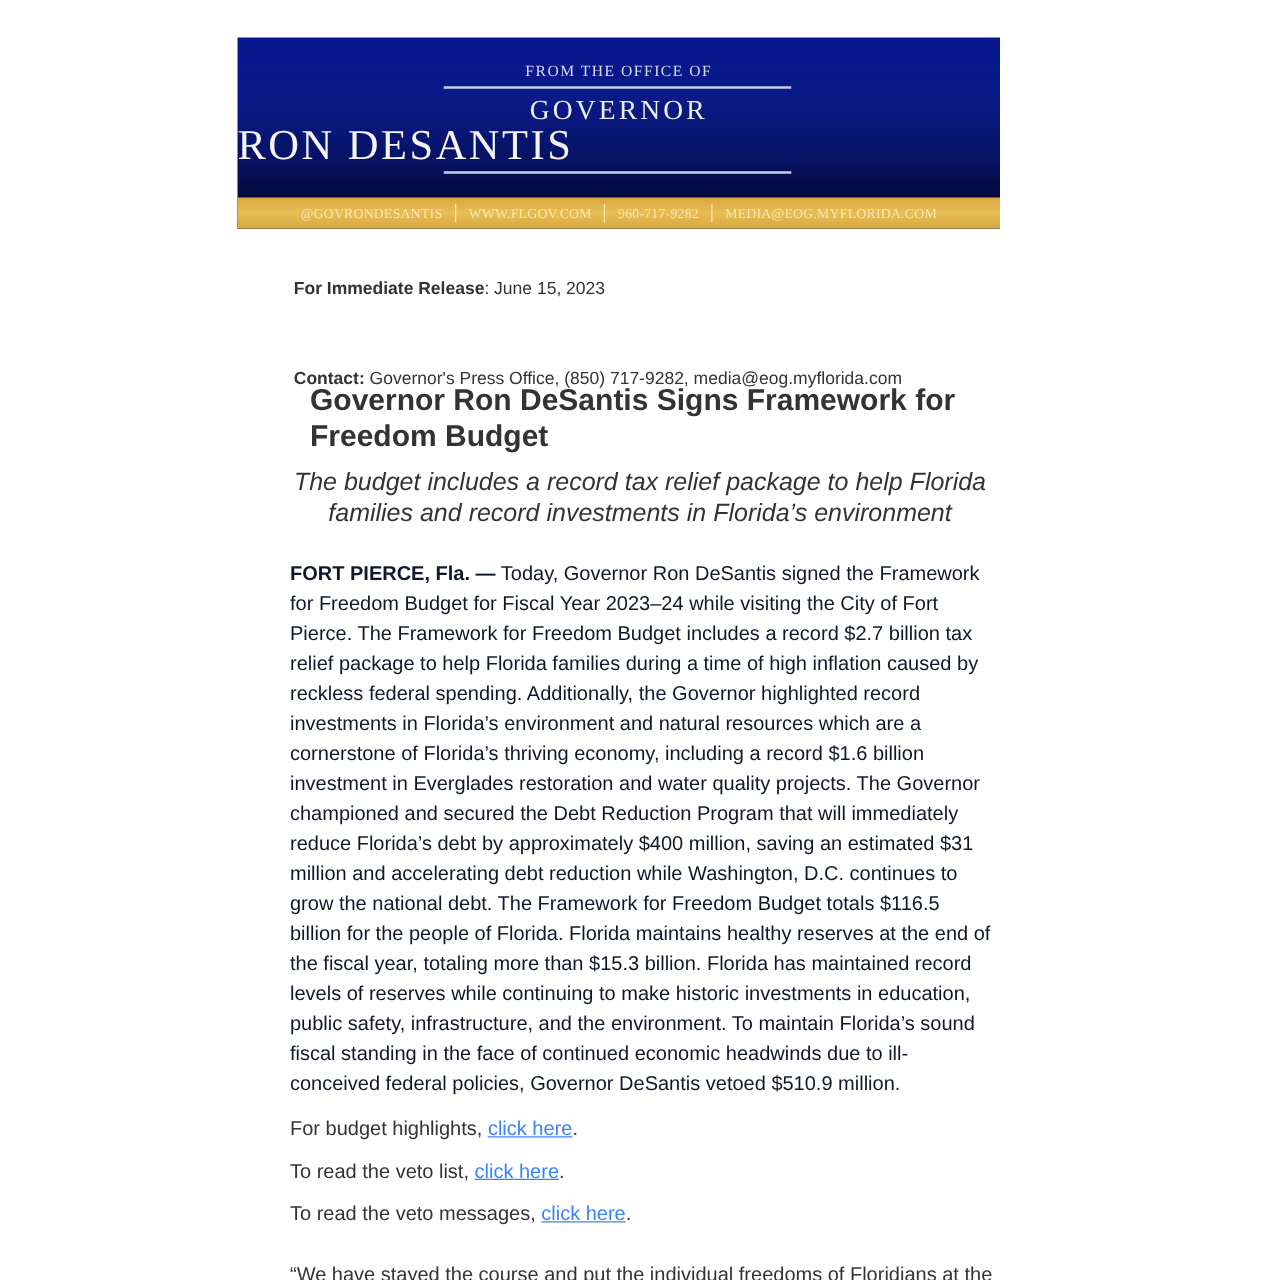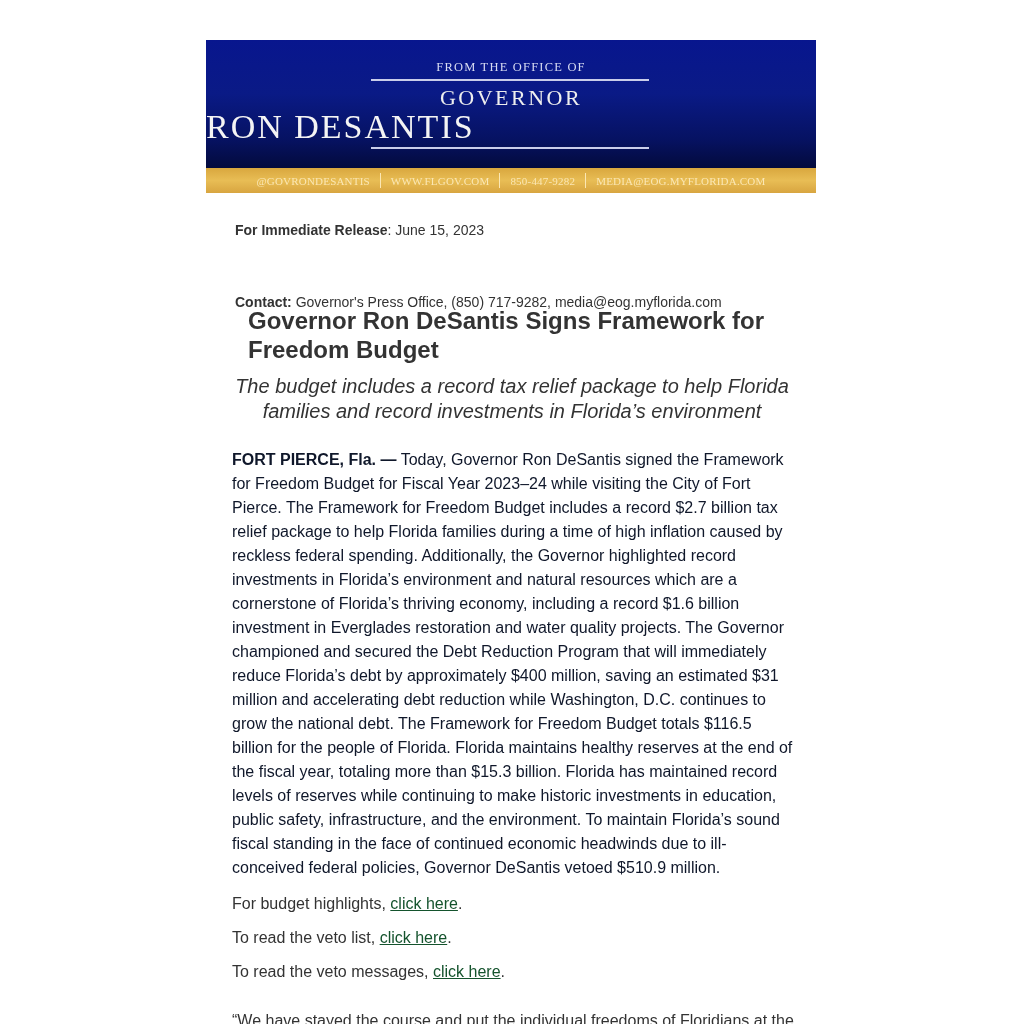--- a/index.html
+++ b/index.html
@@ -1,22 +1,21 @@
 <!DOCTYPE html>
 <html><head>
   <meta charset="utf-8">
   <style>
     html, body { margin: 0; padding: 0; background: #ffffff; }
     body { width: 1024px; height: 1024px; overflow: hidden; position: relative; font-family: "Liberation Sans", sans-serif; color: #333333; }
 
     .banner {
-      position: absolute; left: 206px; top: 30px; width: 610px; height: 153px;
+      position: absolute; left: 190px; top: 30px; width: 610px; height: 153px;
       background: linear-gradient(180deg, #08168e 0%, #0a1a86 35%, #061262 65%, #030a3a 85%);
       overflow: hidden;
-      margin-top: 10px;
     }
     .banner-from {
       position: absolute; top: 20px; left: 0; width: 100%; text-align: center;
       font-family: "Liberation Serif", serif; font-size: 12.5px; letter-spacing: 1.2px; color: #d8dcf2;
     }
     .banner-rule { position: absolute; left: 165px; width: 278px; height: 2px; background: #c9cdea; }
     .rule-top { top: 39px; }
     .rule-bottom { top: 107px; }
     .banner-gov {
       position: absolute; top: 45px; left: 0; width: 100%; text-align: center;
@@ -47,21 +46,21 @@
     .subtitle {
       position: absolute; left: 232px; top: 374px; width: 560px; text-align: center;
       font-size: 20px; font-style: italic; line-height: 25px; color: #333333; margin: 0;
     }
     .body-para {
       position: absolute; left: 232px; top: 448px; width: 562px;
       font-size: 16px; line-height: 24px; color: #0f172a; margin: 0;
     }
     .body-para .dateline { font-weight: bold; }
     .link-line { position: absolute; left: 232px; font-size: 16px; line-height: 20px; color: #333333; margin: 0; }
-    .link-line a { color: #14532d; text-decoration: underline; cursor: pointer; }
+    .link-line a { color: #3b82f6; text-decoration: underline; cursor: pointer; }
     .ll-1 { top: 894px; }
     .ll-2 { top: 928px; }
     .ll-3 { top: 962px; }
     .quote {
       position: absolute; left: 232px; top: 1009px; width: 570px; white-space: nowrap;
       font-size: 16px; line-height: 24px; color: #333333; margin: 0;
     }
   </style>
 </head>
 <body>
@@ -70,21 +69,21 @@
   <div class="banner-from">FROM THE OFFICE OF</div>
   <div class="banner-rule rule-top"></div>
   <div class="banner-gov">GOVERNOR</div>
   <div class="banner-name">RON DESANTIS</div>
   <div class="banner-rule rule-bottom"></div>
   <div class="banner-bar">
     <span class="item">@GOVRONDESANTIS</span>
     <span class="sep"></span>
     <span class="item">WWW.FLGOV.COM</span>
     <span class="sep"></span>
-    <span class="item">850-447-9282</span>
+    <span class="item">960-717-9282</span>
     <span class="sep"></span>
     <span class="item">MEDIA@EOG.MYFLORIDA.COM</span>
   </div>
 </div>
 
 <div class="meta meta-release">
   <b>For Immediate Release</b><span>: June 15, 2023</span>
 </div>
 <div class="meta meta-contact">
   <b>Contact:</b><span> Governor's Press Office, (850) 717-9282, media@eog.myflorida.com</span>

